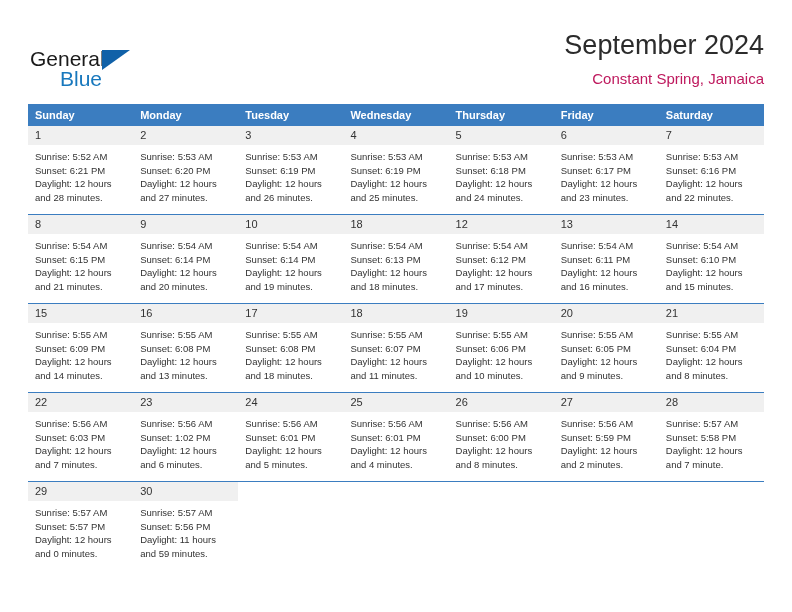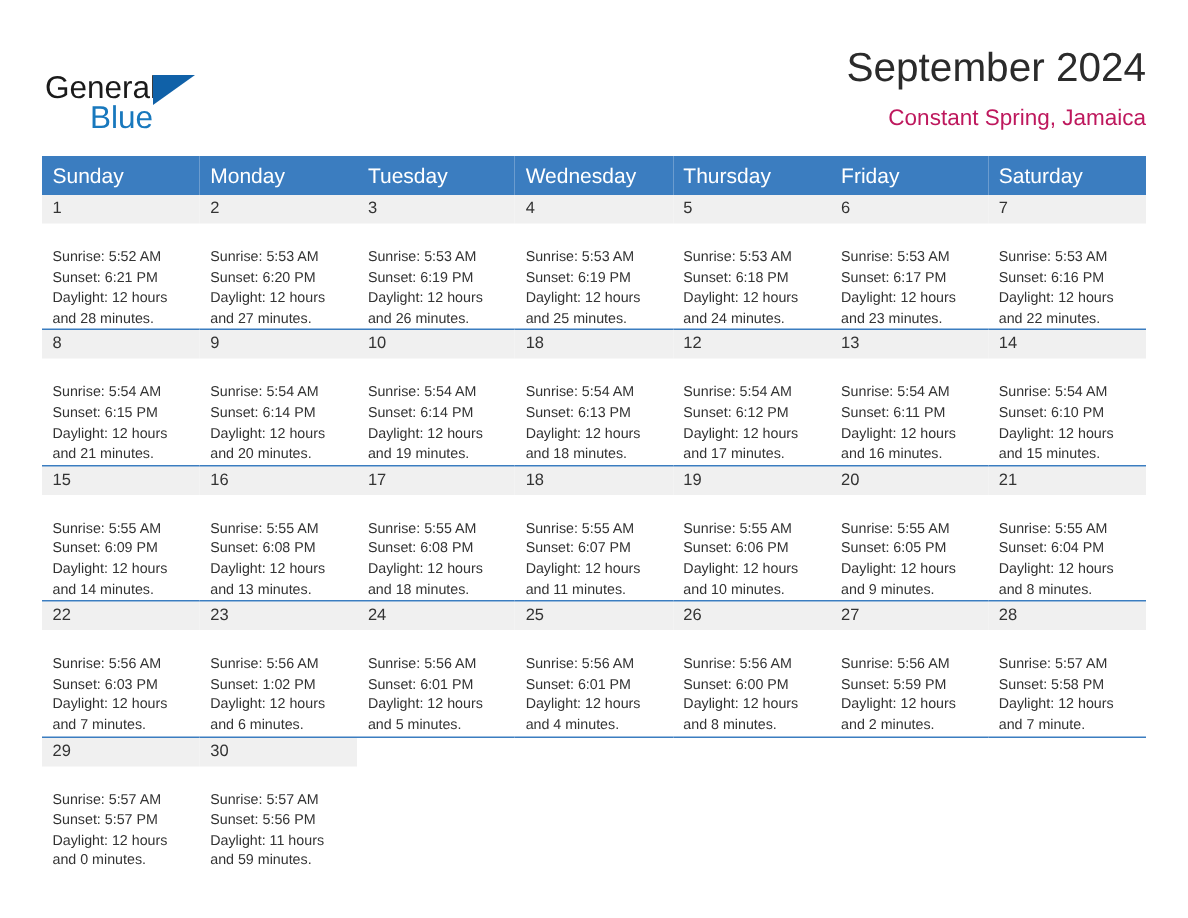--- a/index.html
+++ b/index.html
@@ -94,22 +94,22 @@
     position: absolute;
     left: 28px;
     top: 104px;
     width: 736px;
     border-collapse: collapse;
     table-layout: fixed;
   }
   .calendar th {
     background: #3b7dc0;
     color: #ffffff;
-    font-size: 14px;
-    font-weight: normal;
+    font-size: 11px;
+    font-weight: bold;
     text-align: left;
     padding: 5px 0 5px 7px;
     height: 12px;
     vertical-align: middle;
   }
   .week-row > td {
     vertical-align: top;
     padding: 0;
     border-top: 1.5px solid #3b7dc0;
     height: 88px;
@@ -119,21 +119,21 @@
   }
   .daynum {
     background: #f0f0f0;
     font-size: 11px;
     color: #333333;
     padding: 3px 0 3px 7px;
     line-height: 13px;
     height: 13px;
   }
   .daylines {
-    padding: 16px 6px 0 7px;
+    padding: 5px 6px 0 7px;
     font-size: 9.5px;
     line-height: 13.6px;
     color: #333333;
   }
   .daylines div {
     white-space: nowrap;
   }
   td.empty-cell {
     background: transparent;
   }

